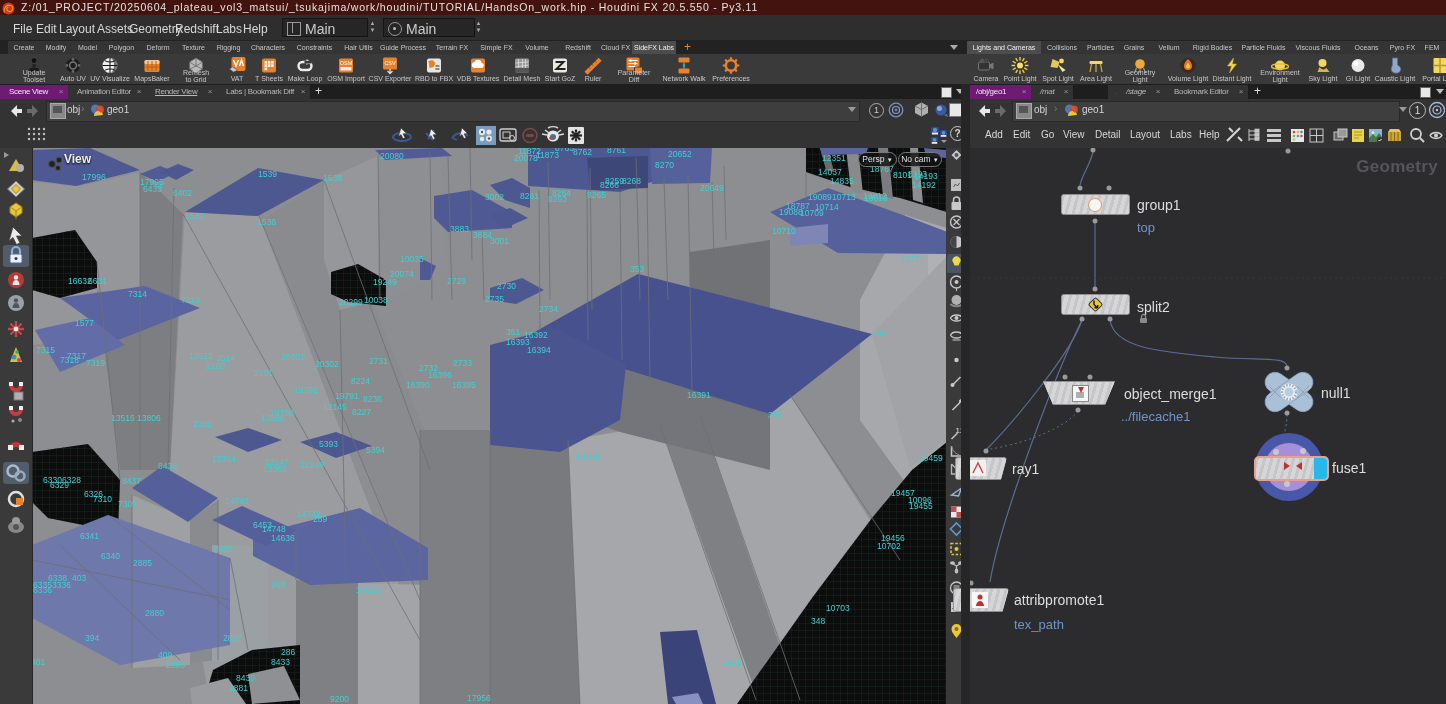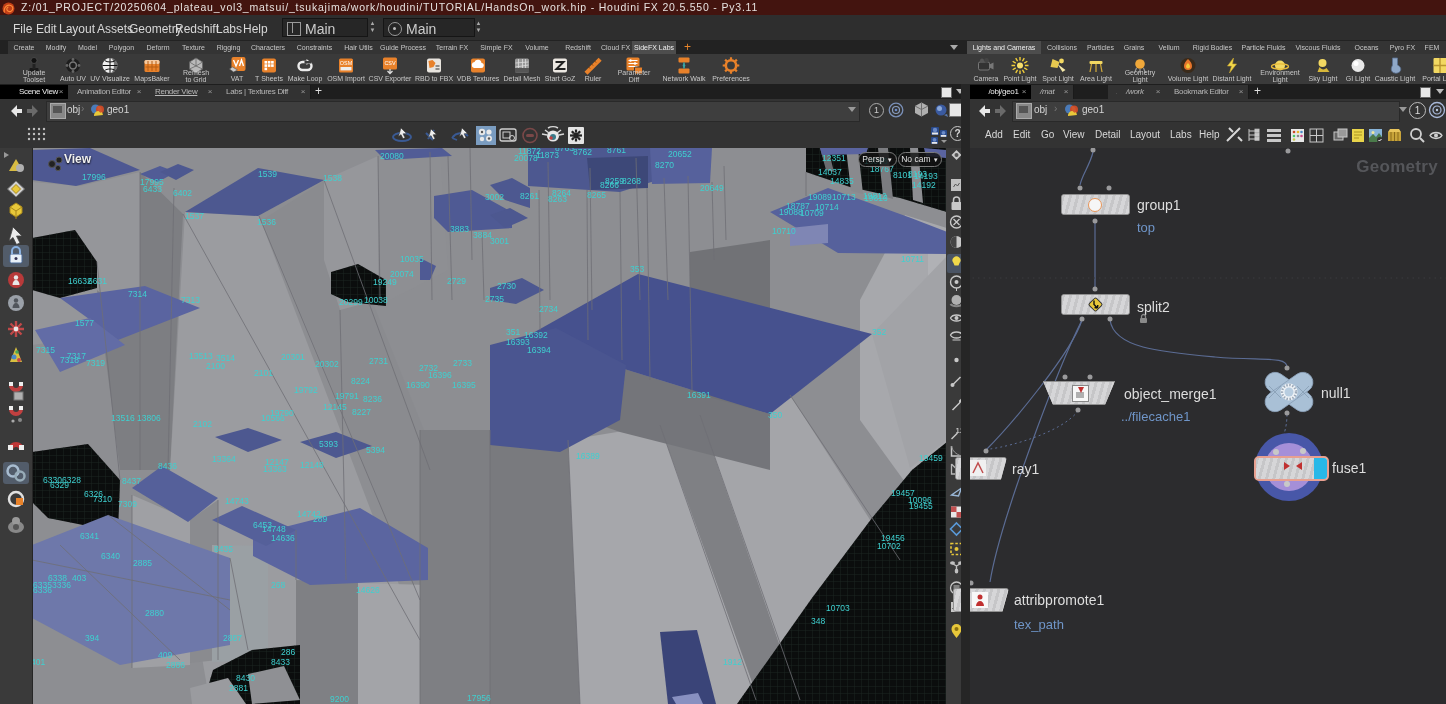--- a/index.html
+++ b/index.html
@@ -21,21 +21,21 @@
 .stab.act{background:#4d4d4d;color:#f0f0f0;}
 
 #shelftools{left:0;top:54px;width:1446px;height:30px;background:#3a3a3a;border-bottom:1px solid #2a2a2a;}
 .tool{position:absolute;top:0;width:46px;height:30px;}
 .tool .ti{position:absolute;left:50%;transform:translateX(-50%);top:2px;width:19px;height:19px;}
 .tool .tl{position:absolute;left:50%;transform:translateX(-50%);top:21px;font-size:7px;color:#c8c8c8;white-space:nowrap;text-align:center;line-height:7px;}
 .tool .tl2{top:15px;}
 
 #panetabs{left:0;top:84px;width:1446px;height:15px;background:#1e1e1e;}
 .ptab{position:absolute;top:1px;height:14px;background:#323232;color:#b8b8b8;font-size:8px;letter-spacing:-0.3px;line-height:14px;border-right:1px solid #1a1a1a;white-space:nowrap;overflow:hidden;}
-.ptab.act{background:#000000;color:#ececec;text-align:center;}
+.ptab.act{background:#701a75;color:#ececec;}
 .ptab .x{position:absolute;right:5px;top:0;color:#999;font-size:8px;}
 .ptab span{padding-left:10px;}
 .plus{position:absolute;top:1px;color:#e0e0e0;font-size:12px;line-height:13px;}
 
 .pathbar{position:absolute;top:99px;height:24px;background:#333333;border-bottom:1px solid #272727;}
 .crumbfield{position:absolute;top:2px;height:19px;background:#3e3e3e;border:1px solid #292929;}
 .chipic{position:absolute;top:2px;width:14px;height:14px;}
 .crumbtxt{position:absolute;top:4px;font-size:10px;color:#d5d5d5;}
 
 .toolrow{position:absolute;top:123px;height:25px;background:#333333;}
@@ -380,25 +380,25 @@
             <path d="M9.5 2v15M3 9.5h13" stroke="#b89530" stroke-width="1.4"></path>
           </svg></div>
         <div class="tl">Portal Light</div>
       </div>
     </div>
 
 <div id="panetabs" class="abs">
       <div class="ptab act" style="left: 0px; width: 68px;"><span style="padding-left:9px;">Scene View</span><span class="x">×</span></div>
       <div class="ptab" style="left: 68px; width: 78px;"><span style="padding-left:9px;">Animation Editor</span><span class="x">×</span></div>
       <div class="ptab" style="left: 146px; width: 71px; text-decoration: underline;"><span style="padding-left:9px;">Render View</span><span class="x">×</span></div>
-      <div class="ptab" style="left: 217px; width: 93px;"><span style="padding-left:9px;">Labs | Textures Diff</span><span class="x">×</span></div>
+      <div class="ptab" style="left: 217px; width: 93px;"><span style="padding-left:9px;">Labs | Bookmark Diff</span><span class="x">×</span></div>
       <div class="ptab act" style="left: 967px; width: 64px;"><span style="padding-left:9px;">/obj/geo1</span><span class="x">×</span></div>
       <div class="ptab" style="left: 1031px; width: 42px;"><span style="font-style:italic;padding-left:9px;">/mat</span><span class="x">×</span></div>
       <div class="ptab" style="left: 1108px; width: 44px;"><span style="font-style:italic;padding-left:9px;">/out</span><span class="x">×</span></div>
-      <div class="ptab" style="left: 1117px; width: 48px;"><span style="font-style:italic;padding-left:9px;">/work</span><span class="x">×</span></div>
+      <div class="ptab" style="left: 1117px; width: 48px;"><span style="font-style:italic;padding-left:9px;">/stage</span><span class="x">×</span></div>
       <div class="ptab" style="left: 1165px; width: 83px;"><span style="padding-left:9px;">Bookmark Editor</span><span class="x">×</span></div>
       <div class="plus" style="left: 315px; color: rgb(224, 224, 224);">+</div>
       <div class="plus" style="left: 1254px; color: rgb(224, 224, 224);">+</div>
       <div style="position: absolute; top: 3px; left: 941px;">
         <div style="width:9px;height:9px;background:#e8e8e8;border:1px solid #666"></div>
       </div>
       <div style="position: absolute; top: 3px; left: 956px;">
         <div style="width:0;height:0;border-left:4px solid transparent;border-right:4px solid transparent;border-top:5px solid #bbb;margin-top:2px"></div>
       </div>
       <div style="position: absolute; top: 3px; left: 1420px;">

